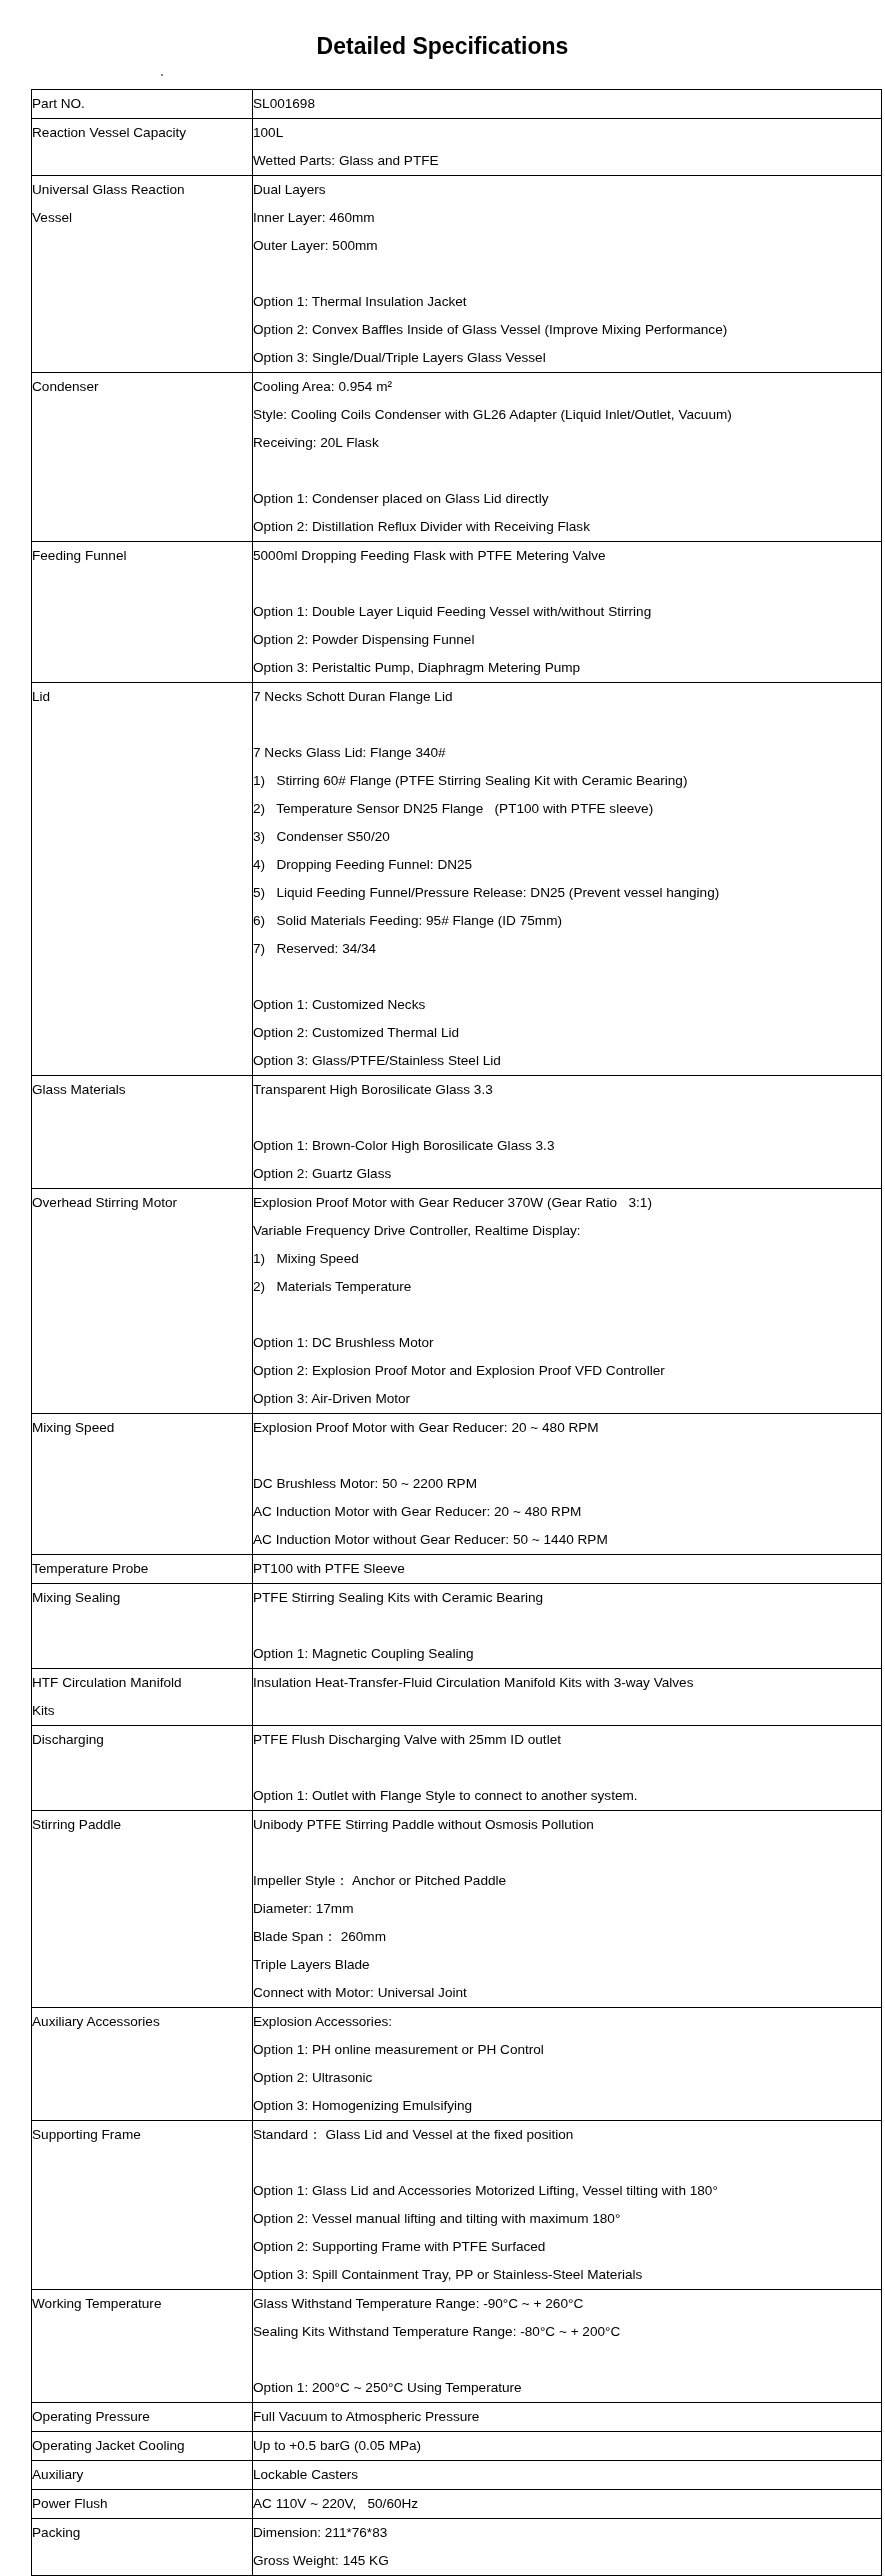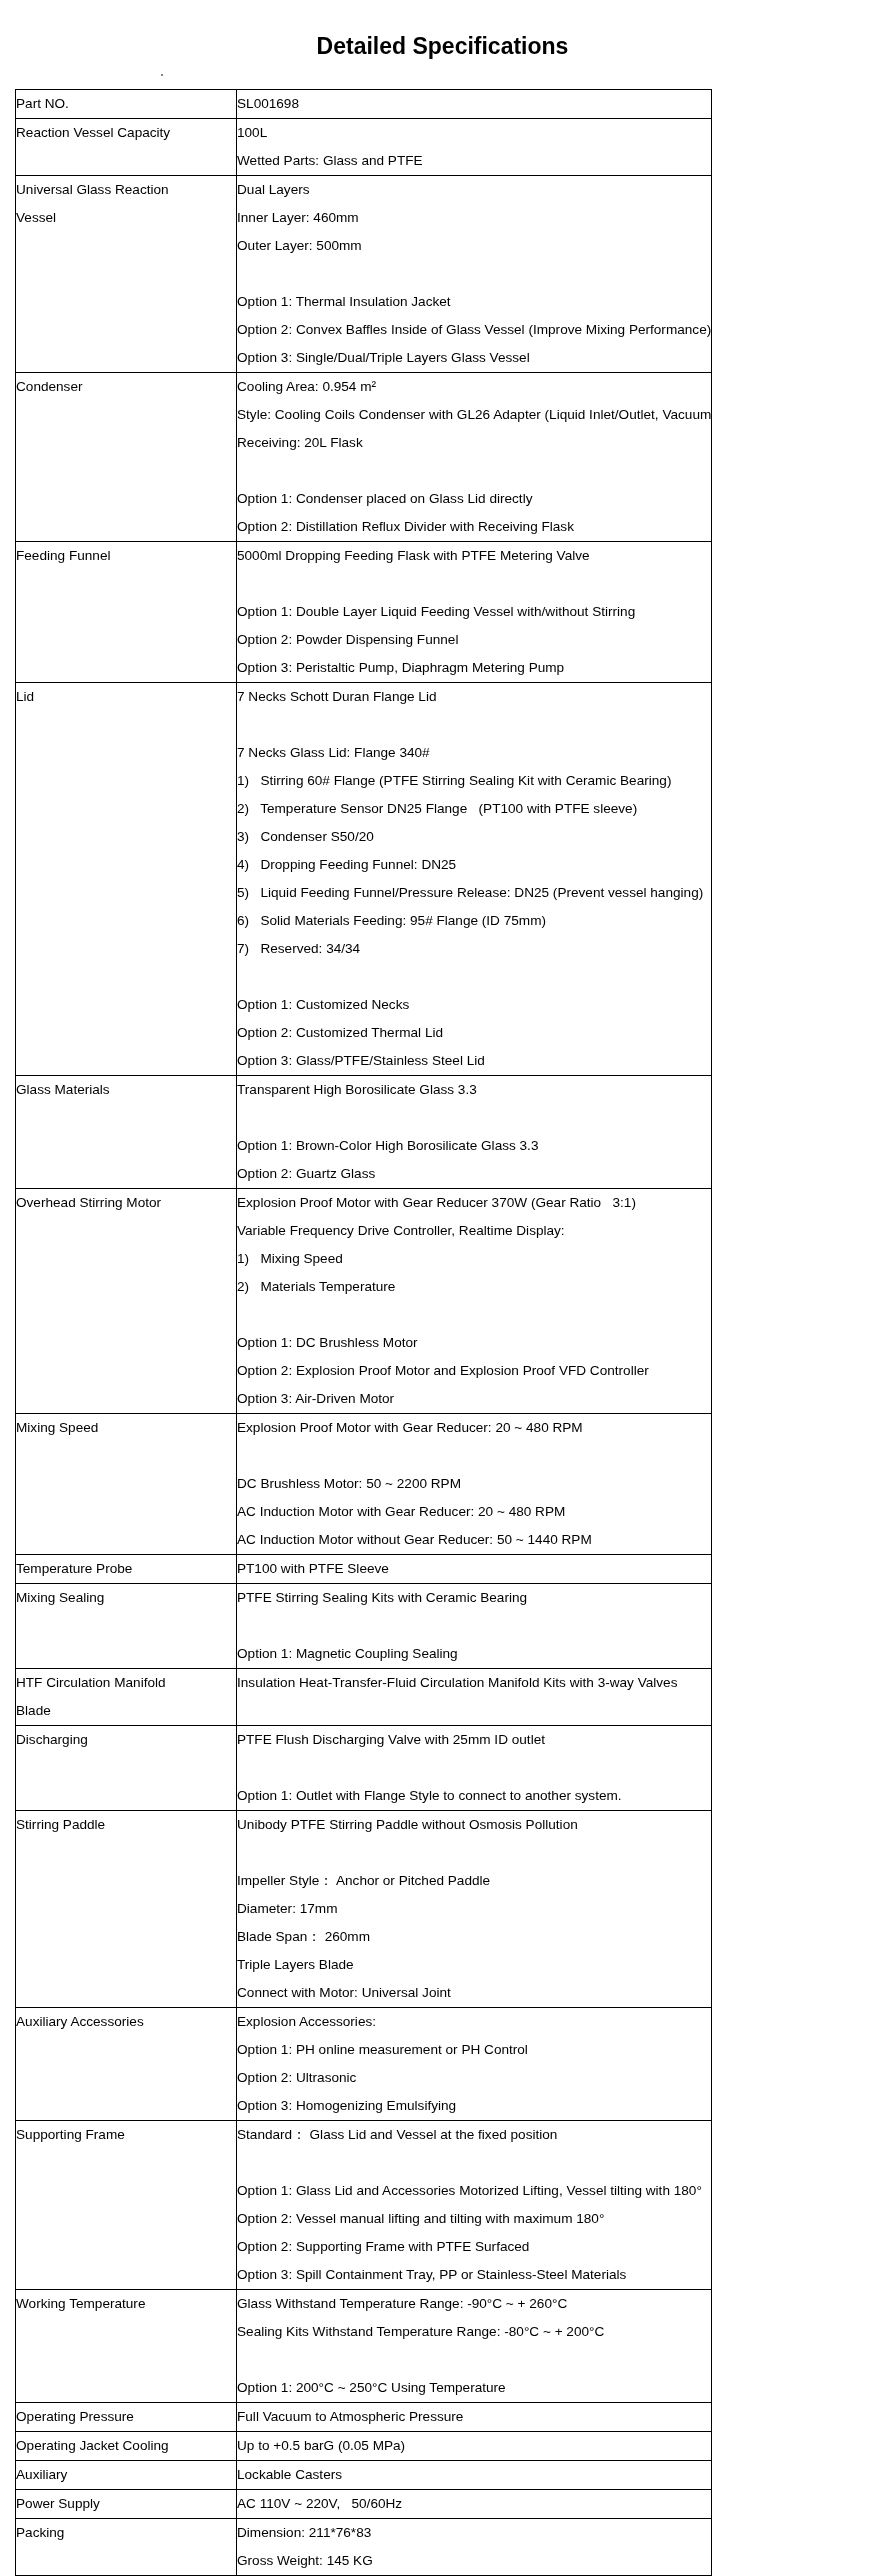--- a/index.html
+++ b/index.html
@@ -28,23 +28,23 @@
     position:absolute;
     left:161px;
     top:74px;
     width:2.4px;
     height:2.4px;
     border-radius:50%;
     background:#5a5a5a;
   }
   table.specs{
     position:absolute;
-    left:15px;
+    left:31px;
     top:89px;
-    width:697px;
+    width:851px;
     border-collapse:collapse;
     table-layout:fixed;
     border:1.2px solid #000000;
   }
   table.specs td{
     border-top:1.2px solid #000000;
     border-bottom:1.2px solid #000000;
     border-left:0.6px solid #000000;
     border-right:0.6px solid #000000;
     vertical-align:top;
@@ -207,21 +207,21 @@
           </td>
           <td class="value-cell">
             <div class="line">PTFE Stirring Sealing Kits with Ceramic Bearing</div>
             <div class="line"></div>
             <div class="line">Option 1: Magnetic Coupling Sealing</div>
           </td>
         </tr>
         <tr>
           <td class="label-cell">
             <div class="line">HTF Circulation Manifold</div>
-            <div class="line">Blade</div>
+            <div class="line">Kits</div>
           </td>
           <td class="value-cell">
             <div class="line">Insulation Heat-Transfer-Fluid Circulation Manifold Kits with 3-way Valves</div>
           </td>
         </tr>
         <tr>
           <td class="label-cell">
             <div class="line">Discharging</div>
           </td>
           <td class="value-cell">
@@ -298,21 +298,21 @@
         <tr>
           <td class="label-cell">
             <div class="line">Auxiliary</div>
           </td>
           <td class="value-cell">
             <div class="line">Lockable Casters</div>
           </td>
         </tr>
         <tr>
           <td class="label-cell">
-            <div class="line">Power Supply</div>
+            <div class="line">Power Flush</div>
           </td>
           <td class="value-cell">
             <div class="line">AC 110V ~ 220V,   50/60Hz</div>
           </td>
         </tr>
         <tr>
           <td class="label-cell">
             <div class="line">Packing</div>
           </td>
           <td class="value-cell">

